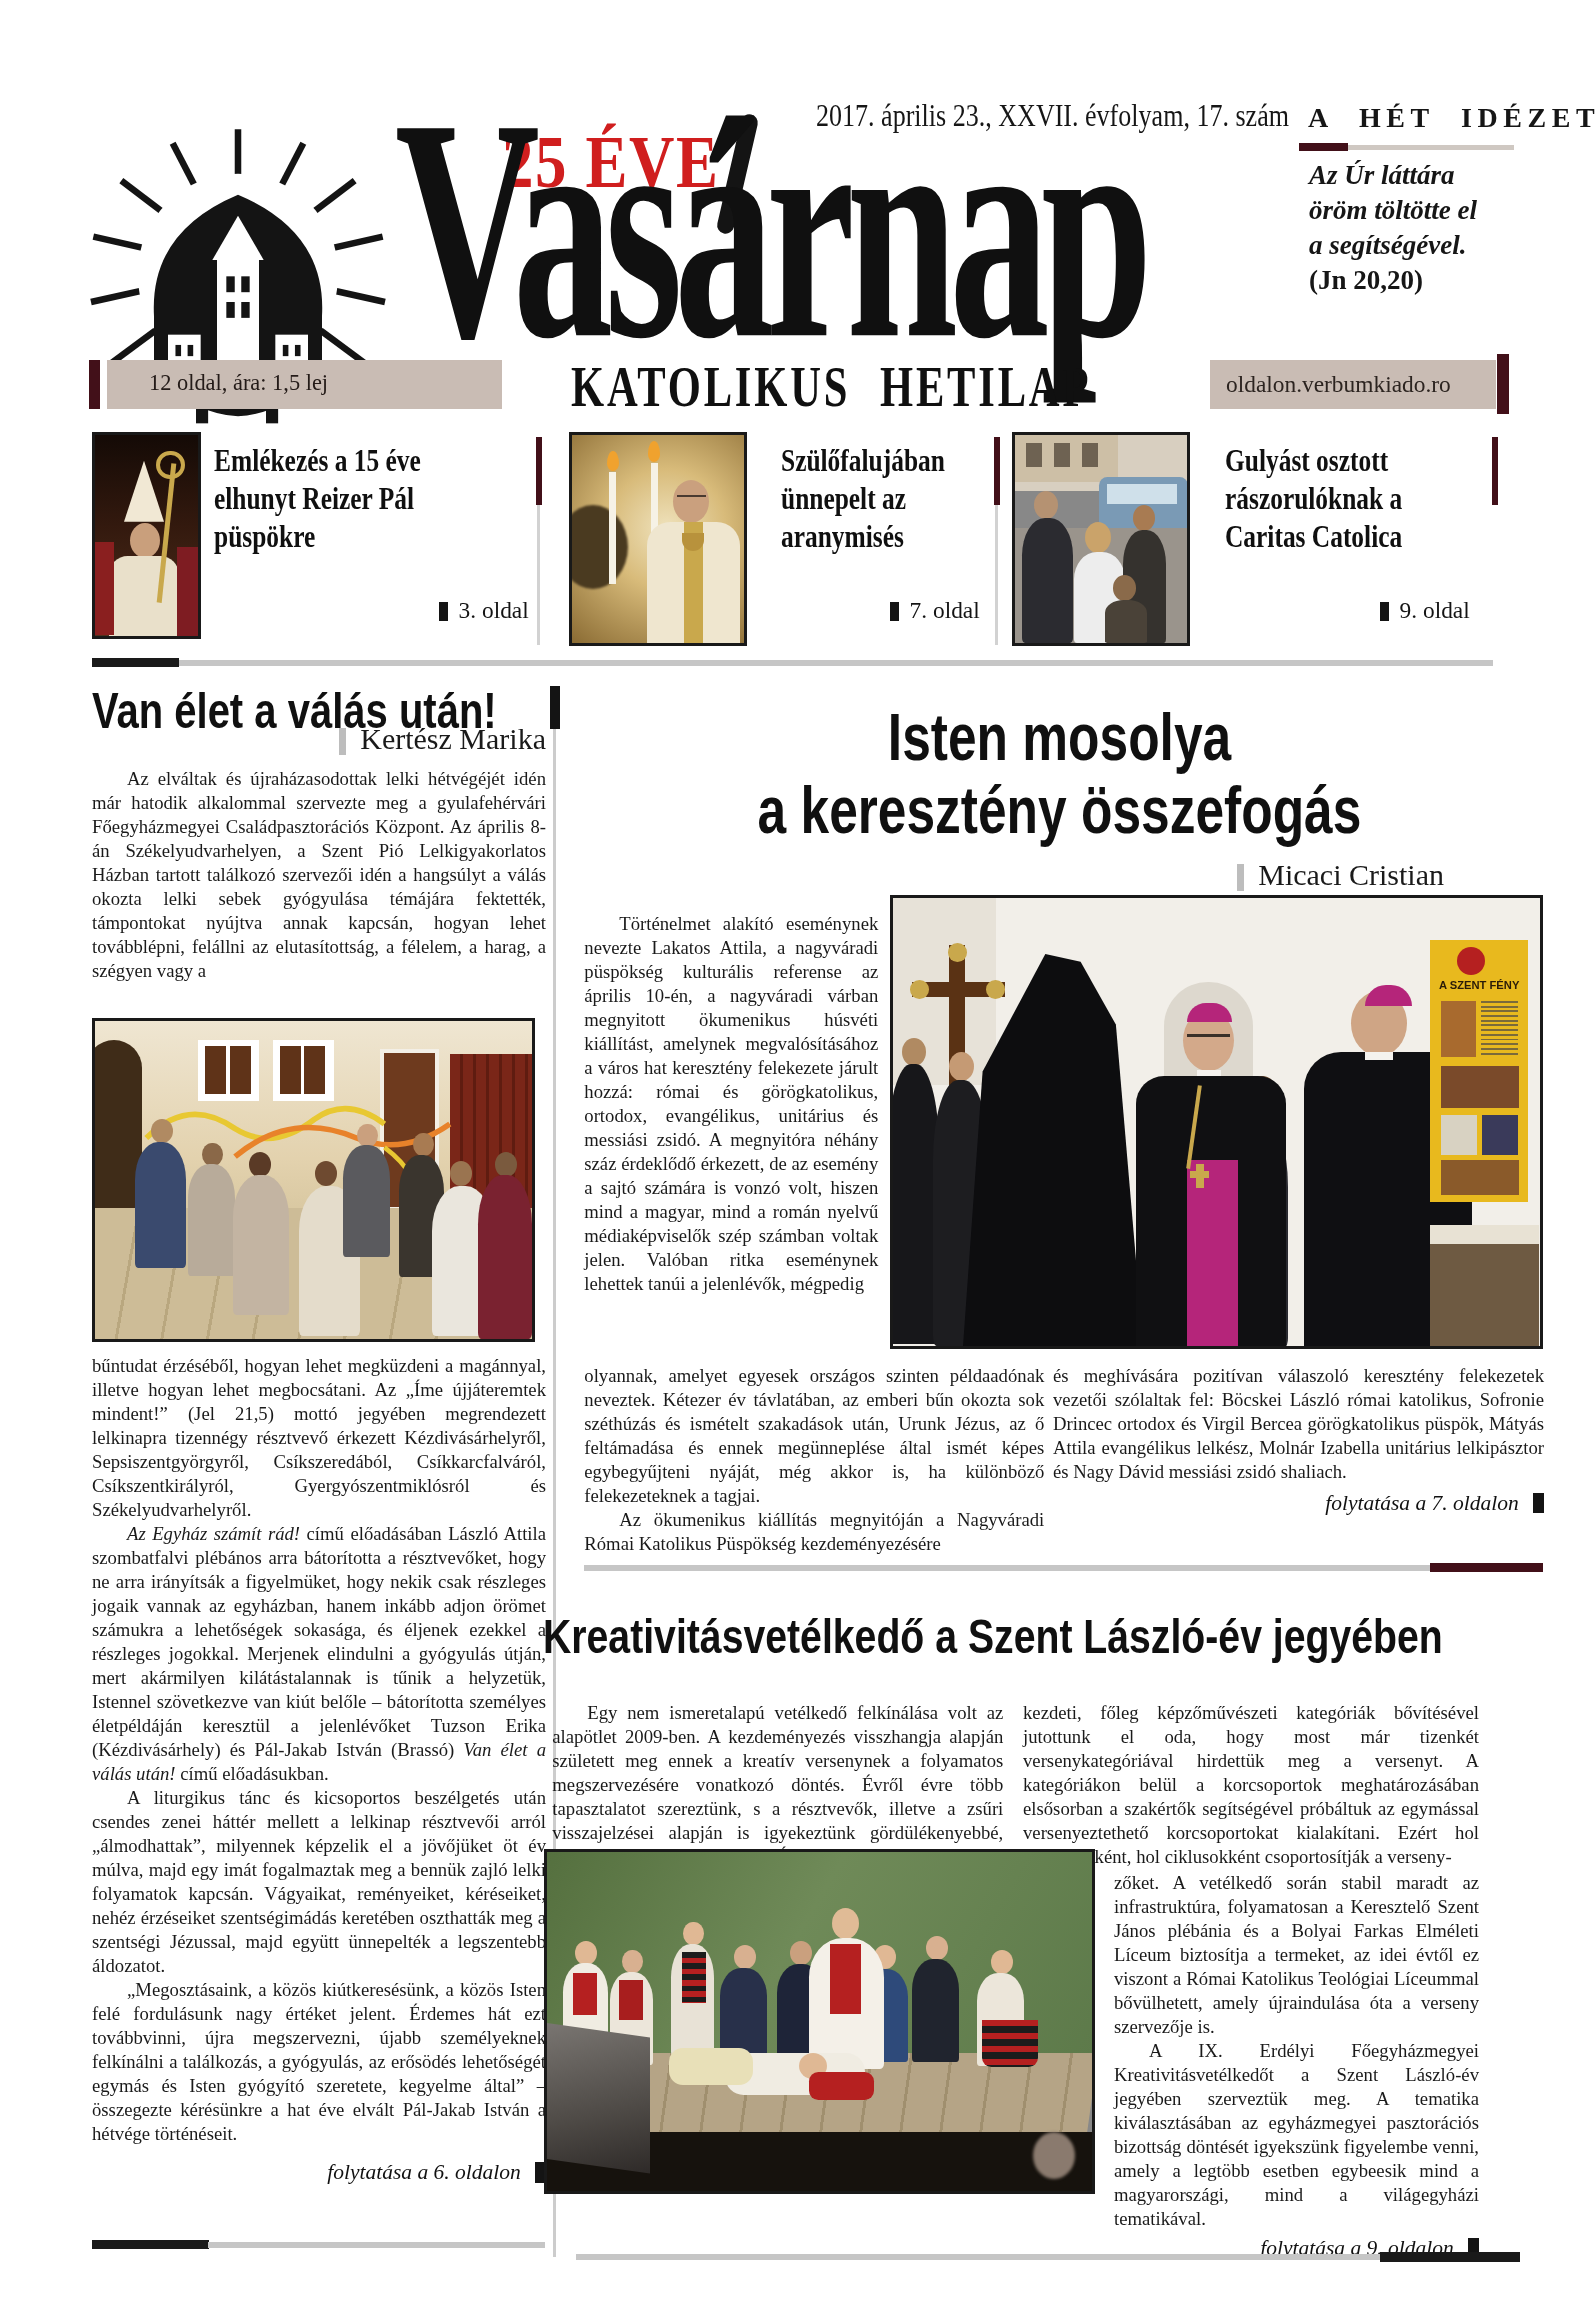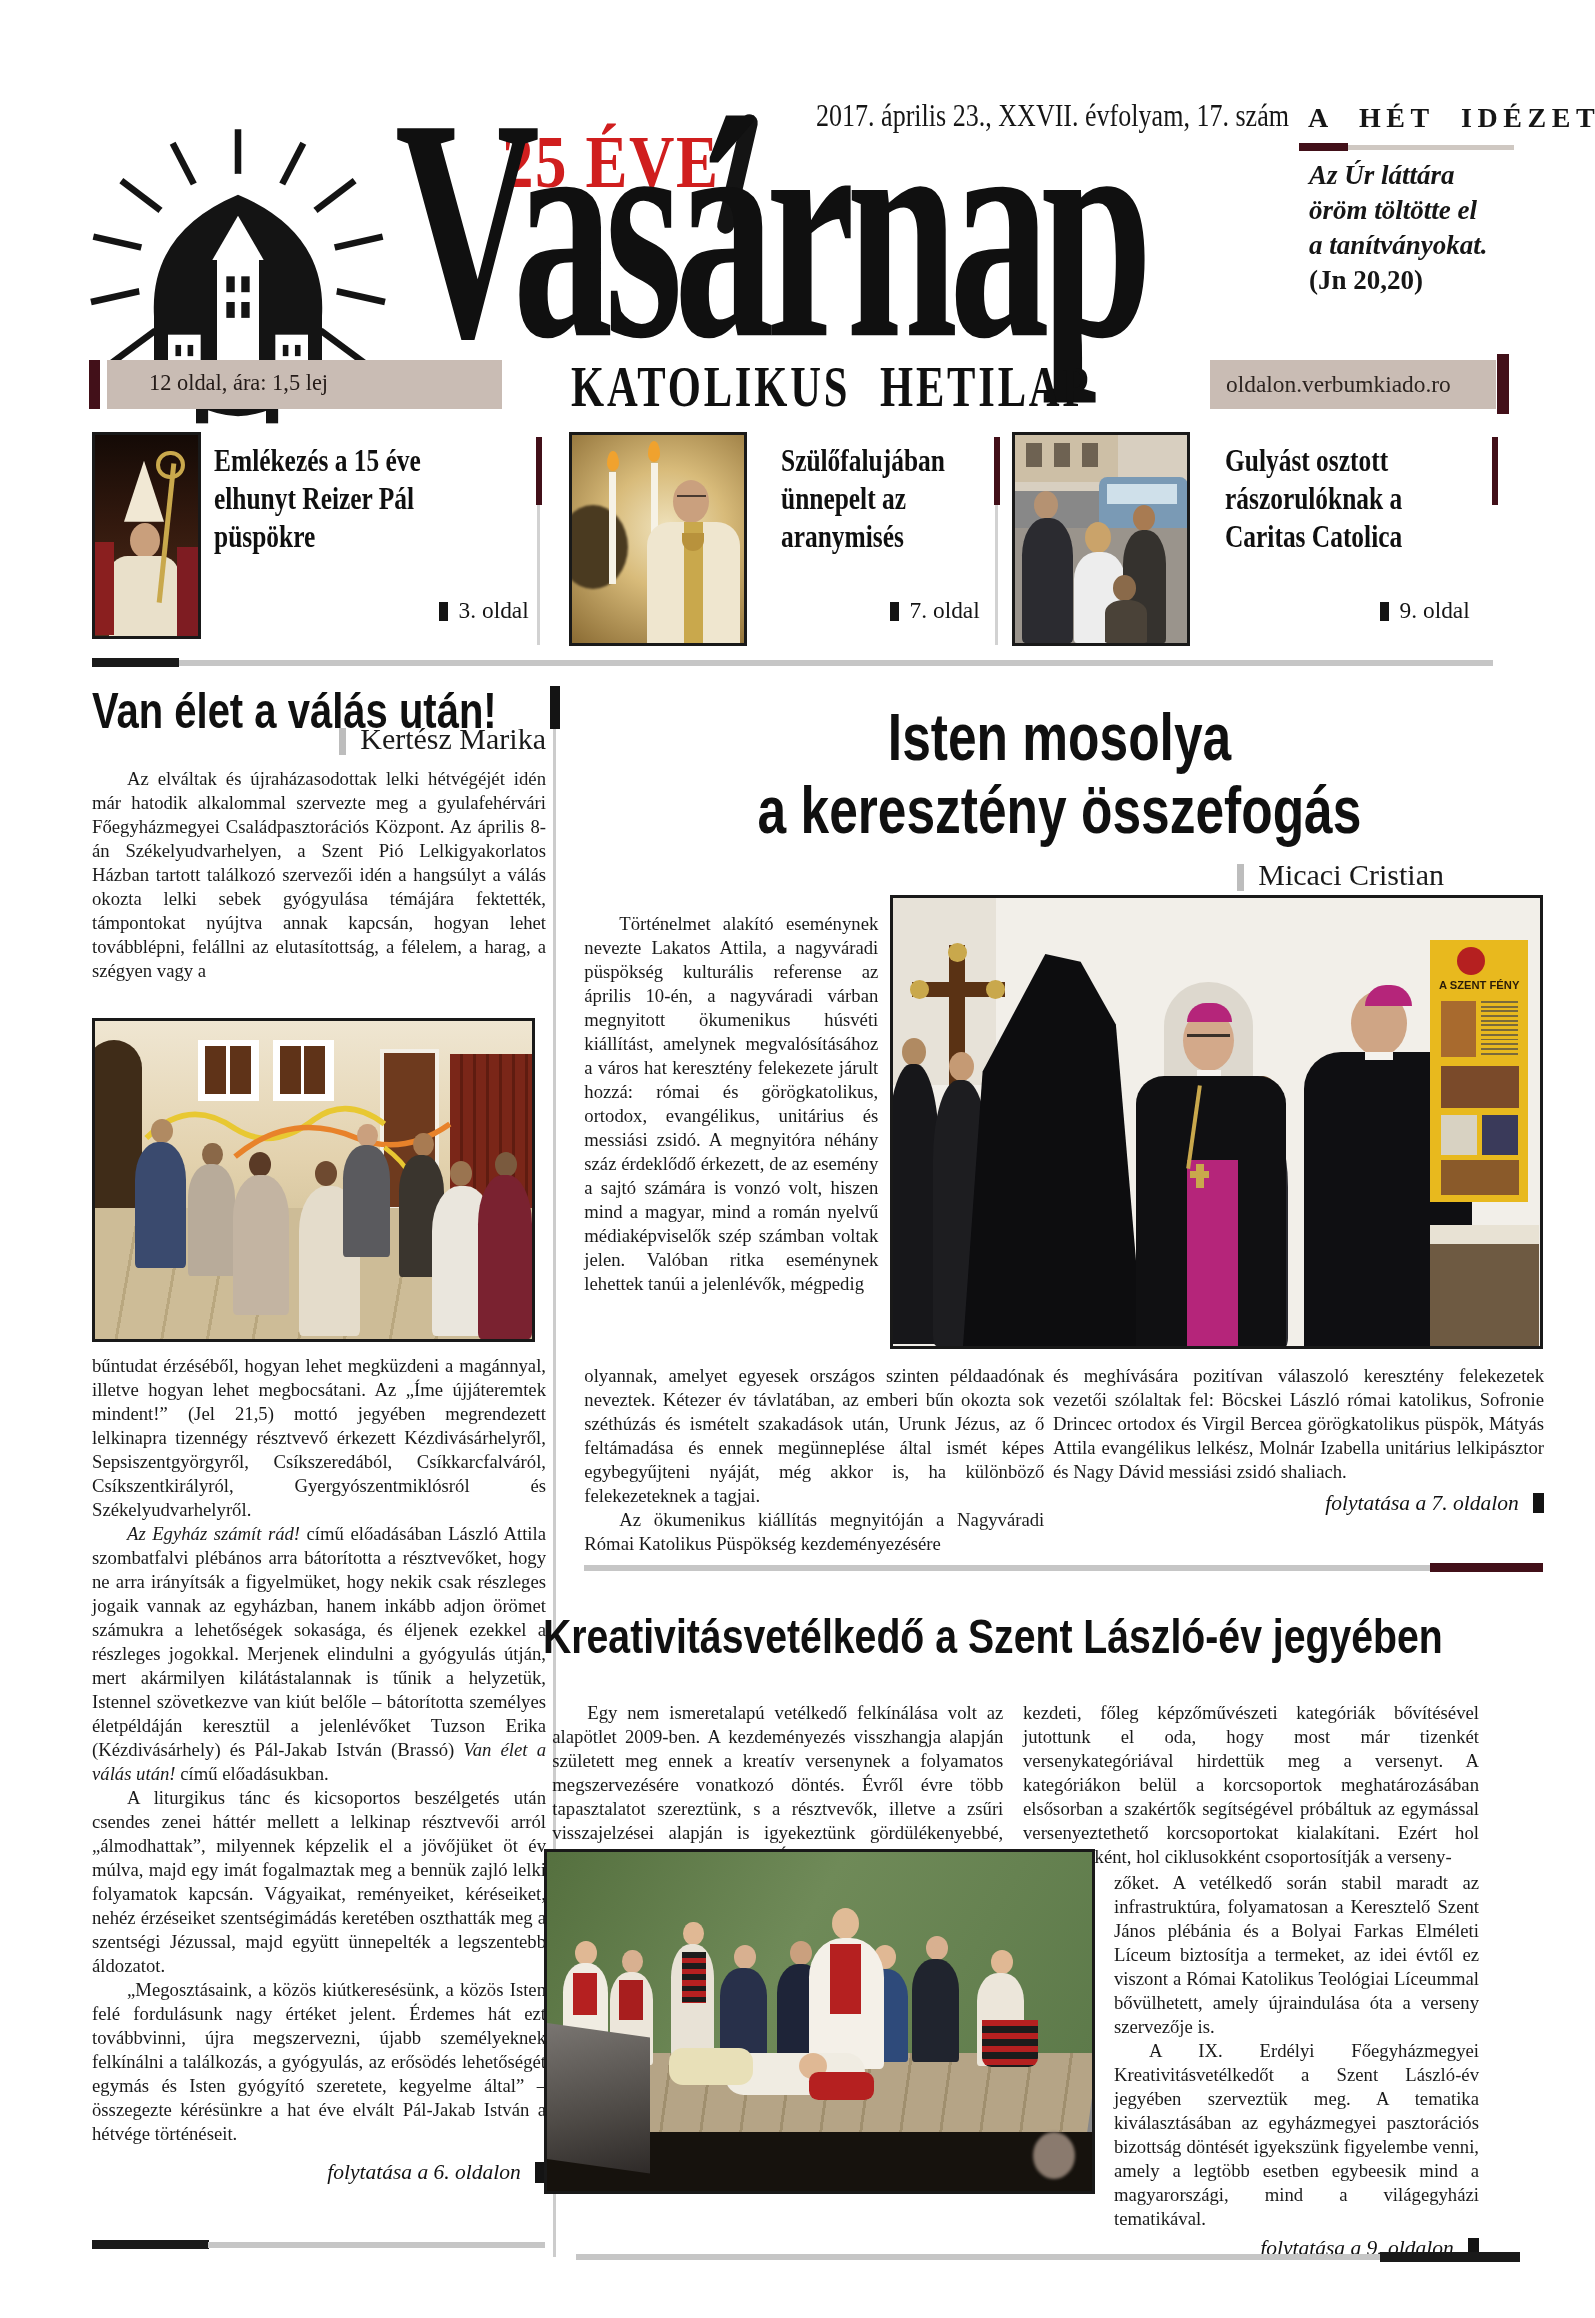--- a/index.html
+++ b/index.html
@@ -77,21 +77,21 @@
     <div class="abs h-serif" style="left:571px;top:345px;font-size:56px;letter-spacing:3.7px;word-spacing:21.5px;transform:scaleX(.76);transform-origin:0 0;">KATOLIKUS HETILAP</div>
 
     <div class="abs" style="left:816px;top:88px;font-size:31px;transform:scaleX(.84);transform-origin:0 0;white-space:nowrap;">2017. április 23., XXVII. évfolyam, 17. szám</div>
 
     <div class="abs" style="left:1308px;top:92px;font-size:28px;font-weight:bold;letter-spacing:5.6px;word-spacing:14px;white-space:nowrap;">A HÉT IDÉZETE</div>
     <div class="abs" style="left:1299px;top:133px;width:49px;height:8.4px;background:#421019;"></div>
     <div class="abs" style="left:1348px;top:135px;width:166px;height:5.1px;background:#cfc8c2;"></div>
     <div class="abs" style="left:1309px;top:148px;width:220px;font-size:27px;line-height:35px;font-weight:bold;font-style:italic;">
       <div>Az Úr láttára</div>
       <div>öröm töltötte el</div>
-      <div>a tanítványokat.</div>
+      <div>a segítségével.</div>
       <div style="font-style:normal;text-align:left;width:201px;">(Jn 20,20)</div>
     </div>
 
     <div class="abs" style="left:89px;top:350px;width:11.2px;height:49px;background:#421019;"></div>
     <div class="abs" style="left:107px;top:350px;width:395px;height:49px;background:#c9bcb4;">
       <span style="position:absolute;left:42px;top:10.3px;font-size:22.4px;color:#241b18;">12 oldal, ára:  1,5 lej</span>
     </div>
     <div class="abs" style="left:1210px;top:350px;width:286px;height:49px;background:#c9bcb4;">
       <span style="position:absolute;left:16px;top:11.2px;font-size:23.4px;color:#2c2420;">oldalon.verbumkiado.ro</span>
     </div>

